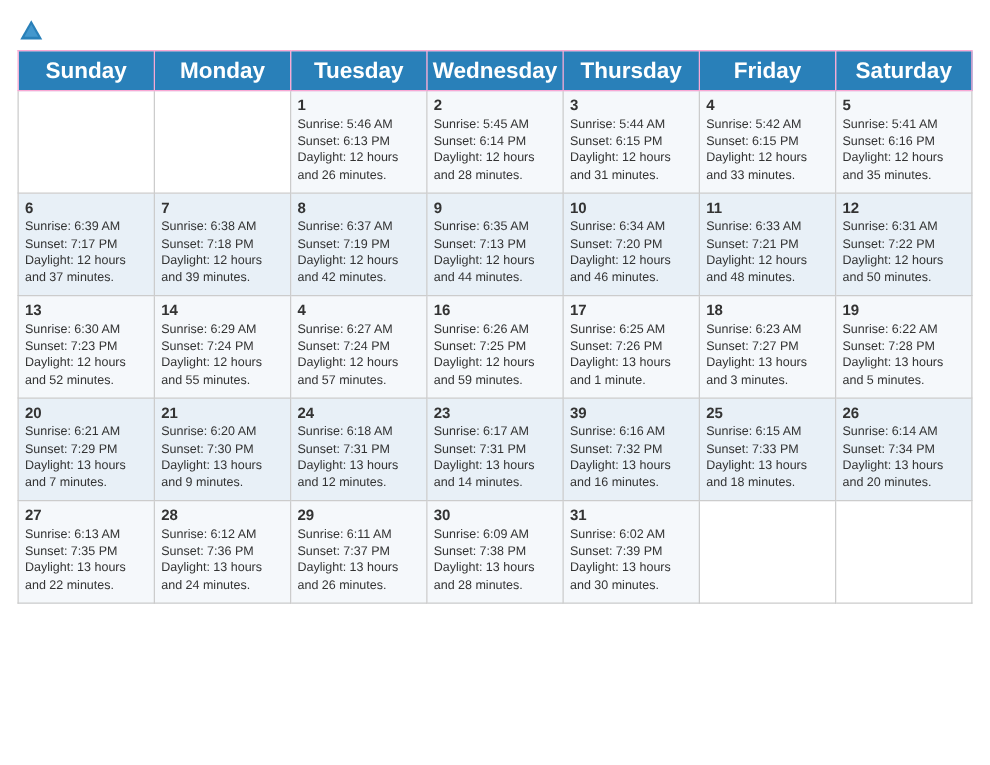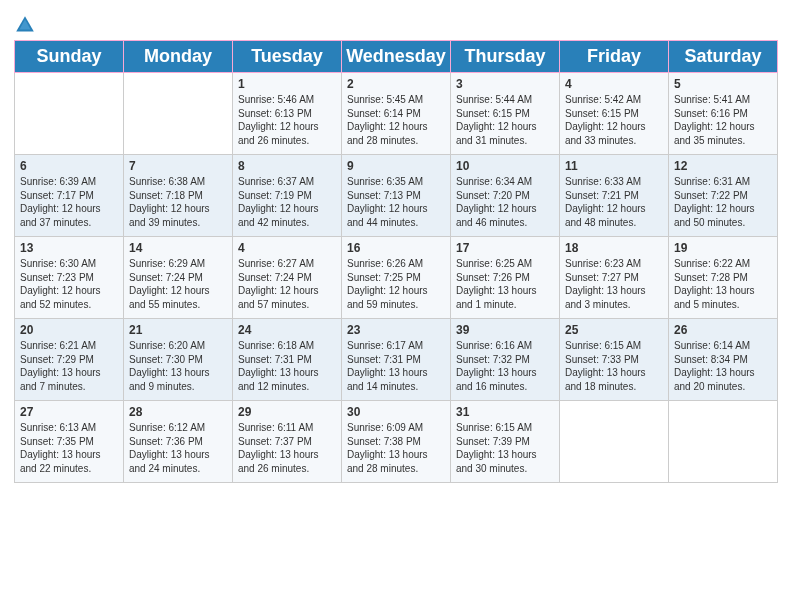--- a/index.html
+++ b/index.html
@@ -320,21 +320,21 @@
           <td>
             <span class="day-number">25</span>
             <div class="day-info">Sunrise: 6:15 AM
 Sunset: 7:33 PM
 Daylight: 13 hours
 and 18 minutes.</div>
           </td>
           <td>
             <span class="day-number">26</span>
             <div class="day-info">Sunrise: 6:14 AM
-Sunset: 8:34 PM
+Sunset: 7:34 PM
 Daylight: 13 hours
 and 20 minutes.</div>
           </td>
         </tr>
         <tr>
           <td>
             <span class="day-number">27</span>
             <div class="day-info">Sunrise: 6:13 AM
 Sunset: 7:35 PM
 Daylight: 13 hours
@@ -356,21 +356,21 @@
           </td>
           <td>
             <span class="day-number">30</span>
             <div class="day-info">Sunrise: 6:09 AM
 Sunset: 7:38 PM
 Daylight: 13 hours
 and 28 minutes.</div>
           </td>
           <td>
             <span class="day-number">31</span>
-            <div class="day-info">Sunrise: 6:15 AM
+            <div class="day-info">Sunrise: 6:02 AM
 Sunset: 7:39 PM
 Daylight: 13 hours
 and 30 minutes.</div>
           </td>
           <td class="empty-cell"></td>
           <td class="empty-cell"></td>
         </tr>
       </tbody>
   </table>
 </div>

